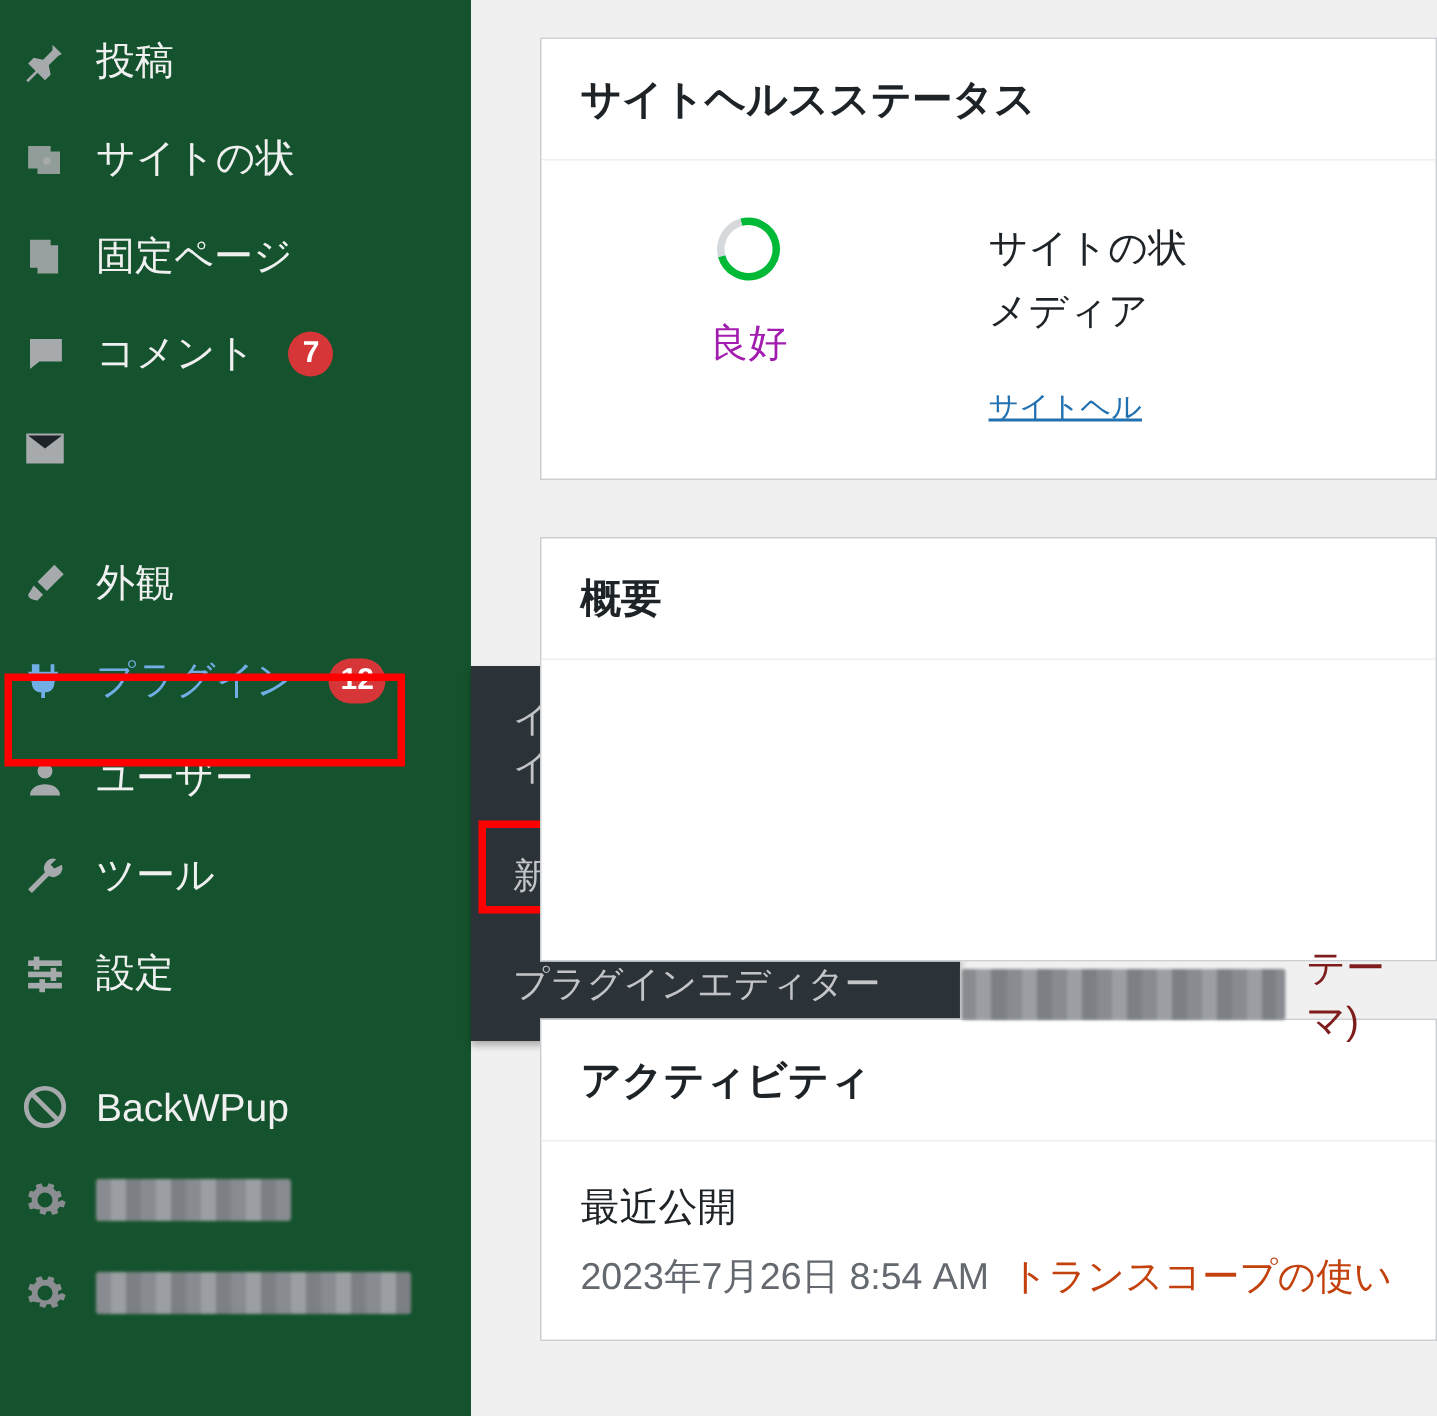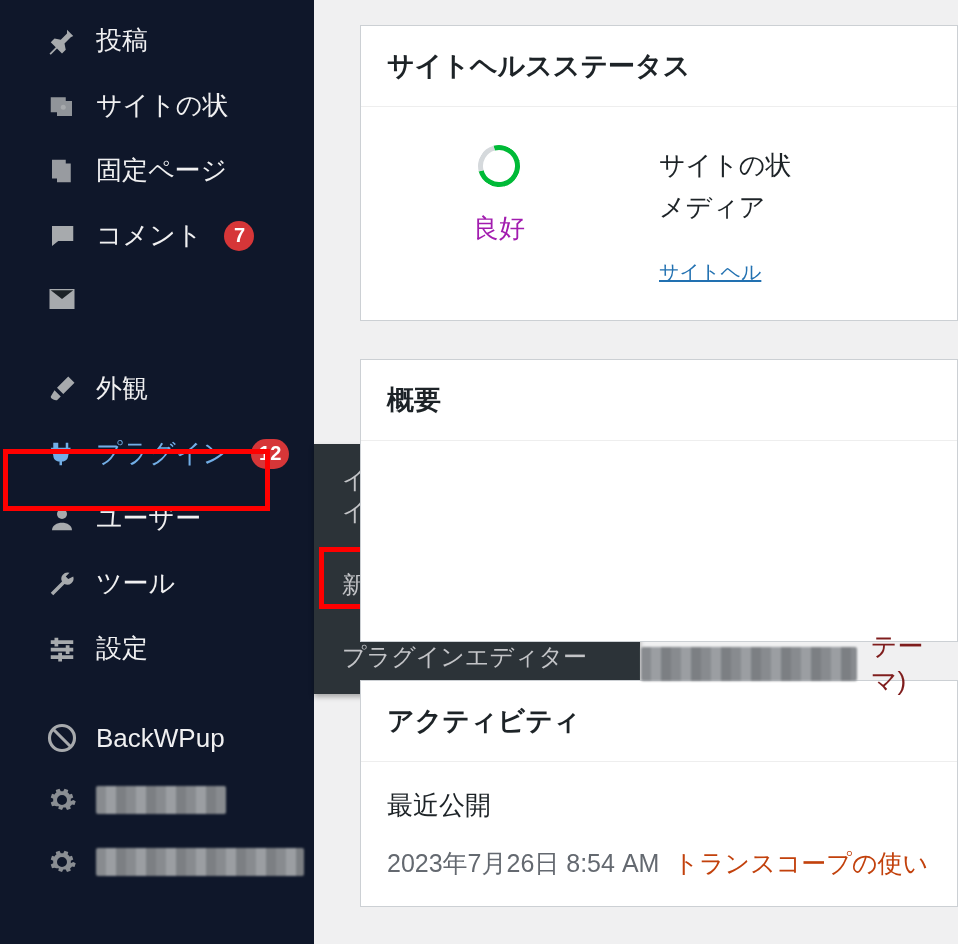--- a/index.html
+++ b/index.html
@@ -9,24 +9,23 @@
     width: 958px;
     height: 944px;
     overflow: hidden;
     position: relative;
   }
   .sidebar {
     position: absolute;
     left: 0; top: 0;
     width: 314px;
     height: 944px;
-    background: #0f172a;
+    background: #14532d;
     color: #f0f0f1;
     padding-top: 8px;
-    padding-left: 32px;
   }
   .menu-item {
     display: flex;
     align-items: center;
     gap: 18px;
     padding: 15px 10px 15px 14px;
     font-size: 26px;
     color: #f0f0f1;
     cursor: pointer;
     position: relative;
@@ -173,21 +172,21 @@
     gap: 14px;
     font-size: 26px;
     color: #7f1d1d;
   }
 
   .activity-card .card-body { padding: 26px; }
   .act-sub {
     font-size: 26px;
     font-weight: 500;
     color: #1d2327;
-    margin-bottom: 24px;
+    margin-bottom: 12px;
   }
   .act-row {
     font-size: 25px;
     color: #646970;
     display: flex;
     gap: 14px;
     align-items: baseline;
   }
   .act-link { color: #c2410c; }
 </style>

